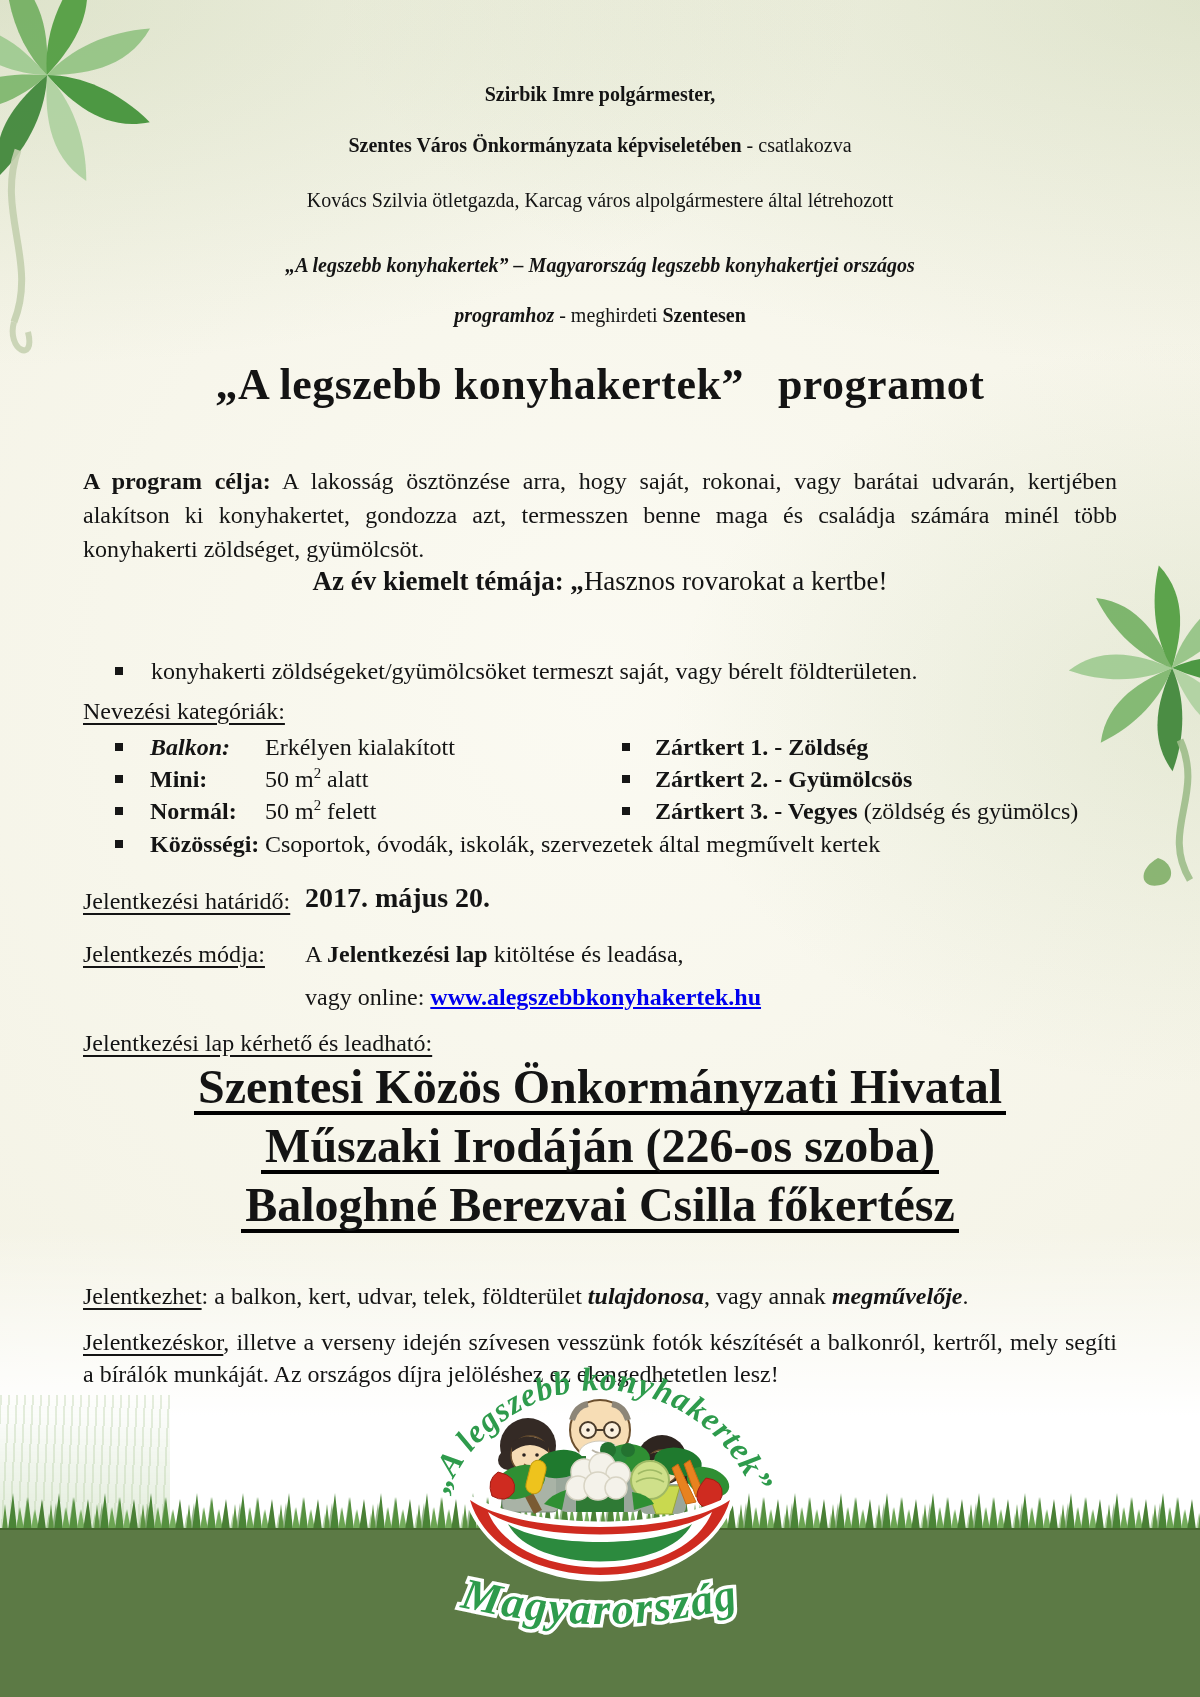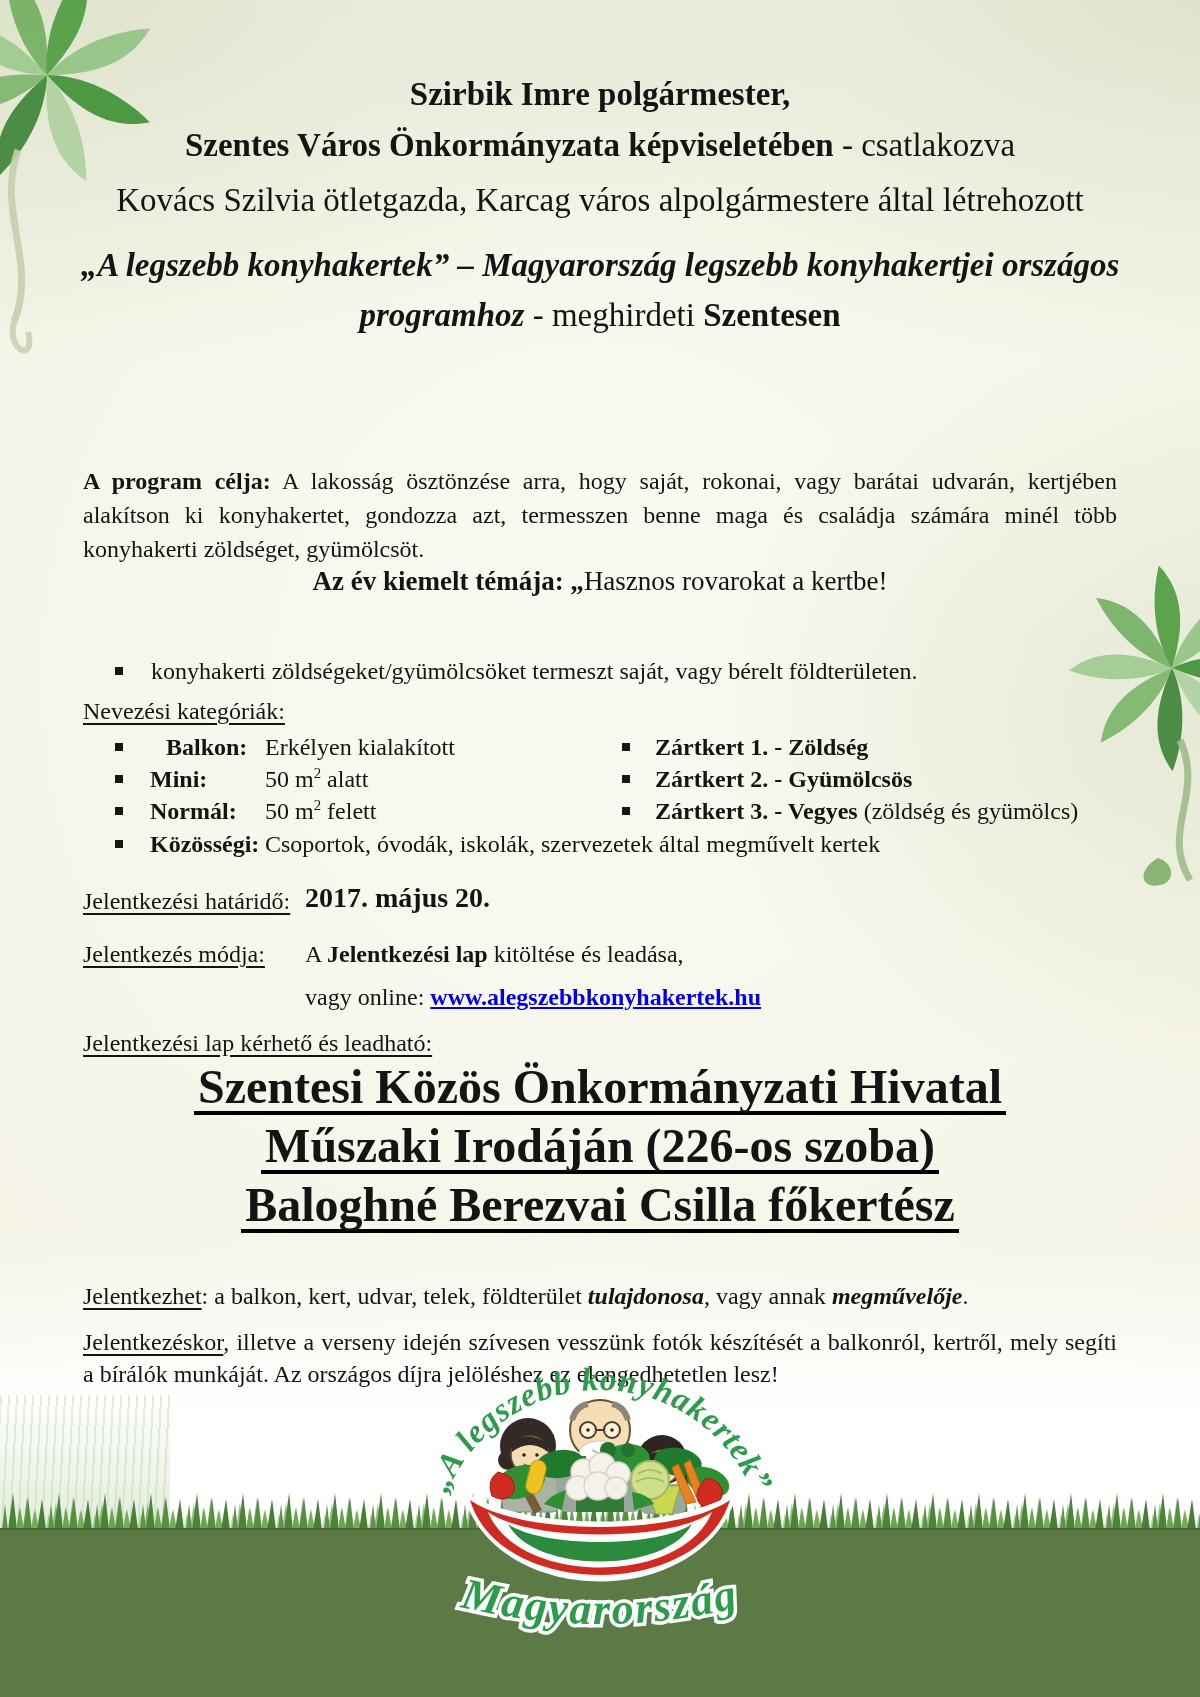--- a/index.html
+++ b/index.html
@@ -7,21 +7,21 @@
   .page{
     position:relative; width:1200px; height:1697px; overflow:hidden;
     background:
       radial-gradient(120% 36% at 0% 0%, rgba(170,190,140,.30) 0%, rgba(170,190,140,0) 60%),
       radial-gradient(120% 36% at 100% 0%, rgba(170,190,140,.28) 0%, rgba(170,190,140,0) 60%),
       radial-gradient(80% 40% at 100% 42%, rgba(170,190,140,.22) 0%, rgba(170,190,140,0) 55%),
       radial-gradient(130% 95% at 50% 40%, #fbfaf2 0%, #f4f3e6 55%, #e9e8d6 86%, #dfdeca 100%);
   }
   .abs{position:absolute;}
   .ctr{left:0; width:1200px; text-align:center;}
-  .hline{font-size:33px; line-height:36px;}
+  .hline{font-size:20px; line-height:36px;}
   .b{font-weight:bold;}
   .bi{font-weight:bold; font-style:italic;}
   .u{text-decoration:underline; text-underline-offset:4px;}
   .bigtitle{font-size:44px; font-weight:bold; line-height:52px; letter-spacing:.5px;}
   .body-just{left:83px; width:1034px; font-size:24px; line-height:34px; text-align:justify;}
   .label24{font-size:24px;}
   .sq{display:inline-block; width:8px; height:8px; background:#161616; vertical-align:middle; margin-bottom:4px;}
   .office-line{display:block; margin-bottom:10px;}
   .office-line span{display:inline-block; font-size:48px; font-weight:bold; line-height:42px;
      border-bottom:4px solid #000; padding:0 4px 3px 4px;}
@@ -74,39 +74,42 @@
   </div>
   <div class="abs ctr hline" style="top:182px;">
     <span>Kovács Szilvia ötletgazda, Karcag város alpolgármestere által létrehozott</span>
   </div>
   <div class="abs ctr hline bi" style="top:247px;">
     <span>„A legszebb konyhakertek” – Magyarország legszebb konyhakertjei országos</span>
   </div>
   <div class="abs ctr hline" style="top:297px;">
     <span class="bi">programhoz</span><span> - meghirdeti </span><span class="b">Szentesen</span>
   </div>
+  <div class="abs ctr bigtitle" style="top:359px;">
+    <span>„A legszebb konyhakertek”</span><span style="margin-left:34px;">programot</span>
+  </div>
 
   <div class="abs body-just" style="top:464px;">
     <span class="b">A program célja:</span><span> A lakosság ösztönzése arra, hogy saját, rokonai, vagy barátai udvarán, kertjében alakítson ki konyhakertet, gondozza azt, termesszen benne maga és családja számára minél több konyhakerti zöldséget, gyümölcsöt.</span>
   </div>
 
   <div class="abs ctr" style="top:566px; font-size:27px;">
     <span class="b">Az év kiemelt témája: „</span><span>Hasznos rovarokat a kertbe!</span>
   </div>
 
   <div class="abs label24" style="left:115px; top:658px;">
     <span class="sq"></span>
     <span style="margin-left:22px;">konyhakerti zöldségeket/gyümölcsöket termeszt saját, vagy bérelt földterületen.</span>
   </div>
 
   <div class="abs label24 u" style="left:83px; top:698px;">Nevezési kategóriák:</div>
 
   <div class="abs label24" style="left:115px; top:734px;">
     <span class="sq"></span>
-    <span class="b" style="position:absolute; left:51px;">Balkon:</span>
+    <span class="b" style="position:absolute; left:35px;font-style:italic;">Balkon:</span>
     <span style="position:absolute; left:150px; width:330px;"><span>Erkélyen kialakított</span><sup></sup><span></span></span>
   </div>
   <div class="abs label24" style="left:115px; top:766px;">
     <span class="sq"></span>
     <span class="b" style="position:absolute; left:35px;">Mini:</span>
     <span style="position:absolute; left:150px; width:330px;"><span>50 m</span><sup>2</sup><span> alatt</span></span>
   </div>
   <div class="abs label24" style="left:115px; top:798px;">
     <span class="sq"></span>
     <span class="b" style="position:absolute; left:35px;">Normál:</span>

